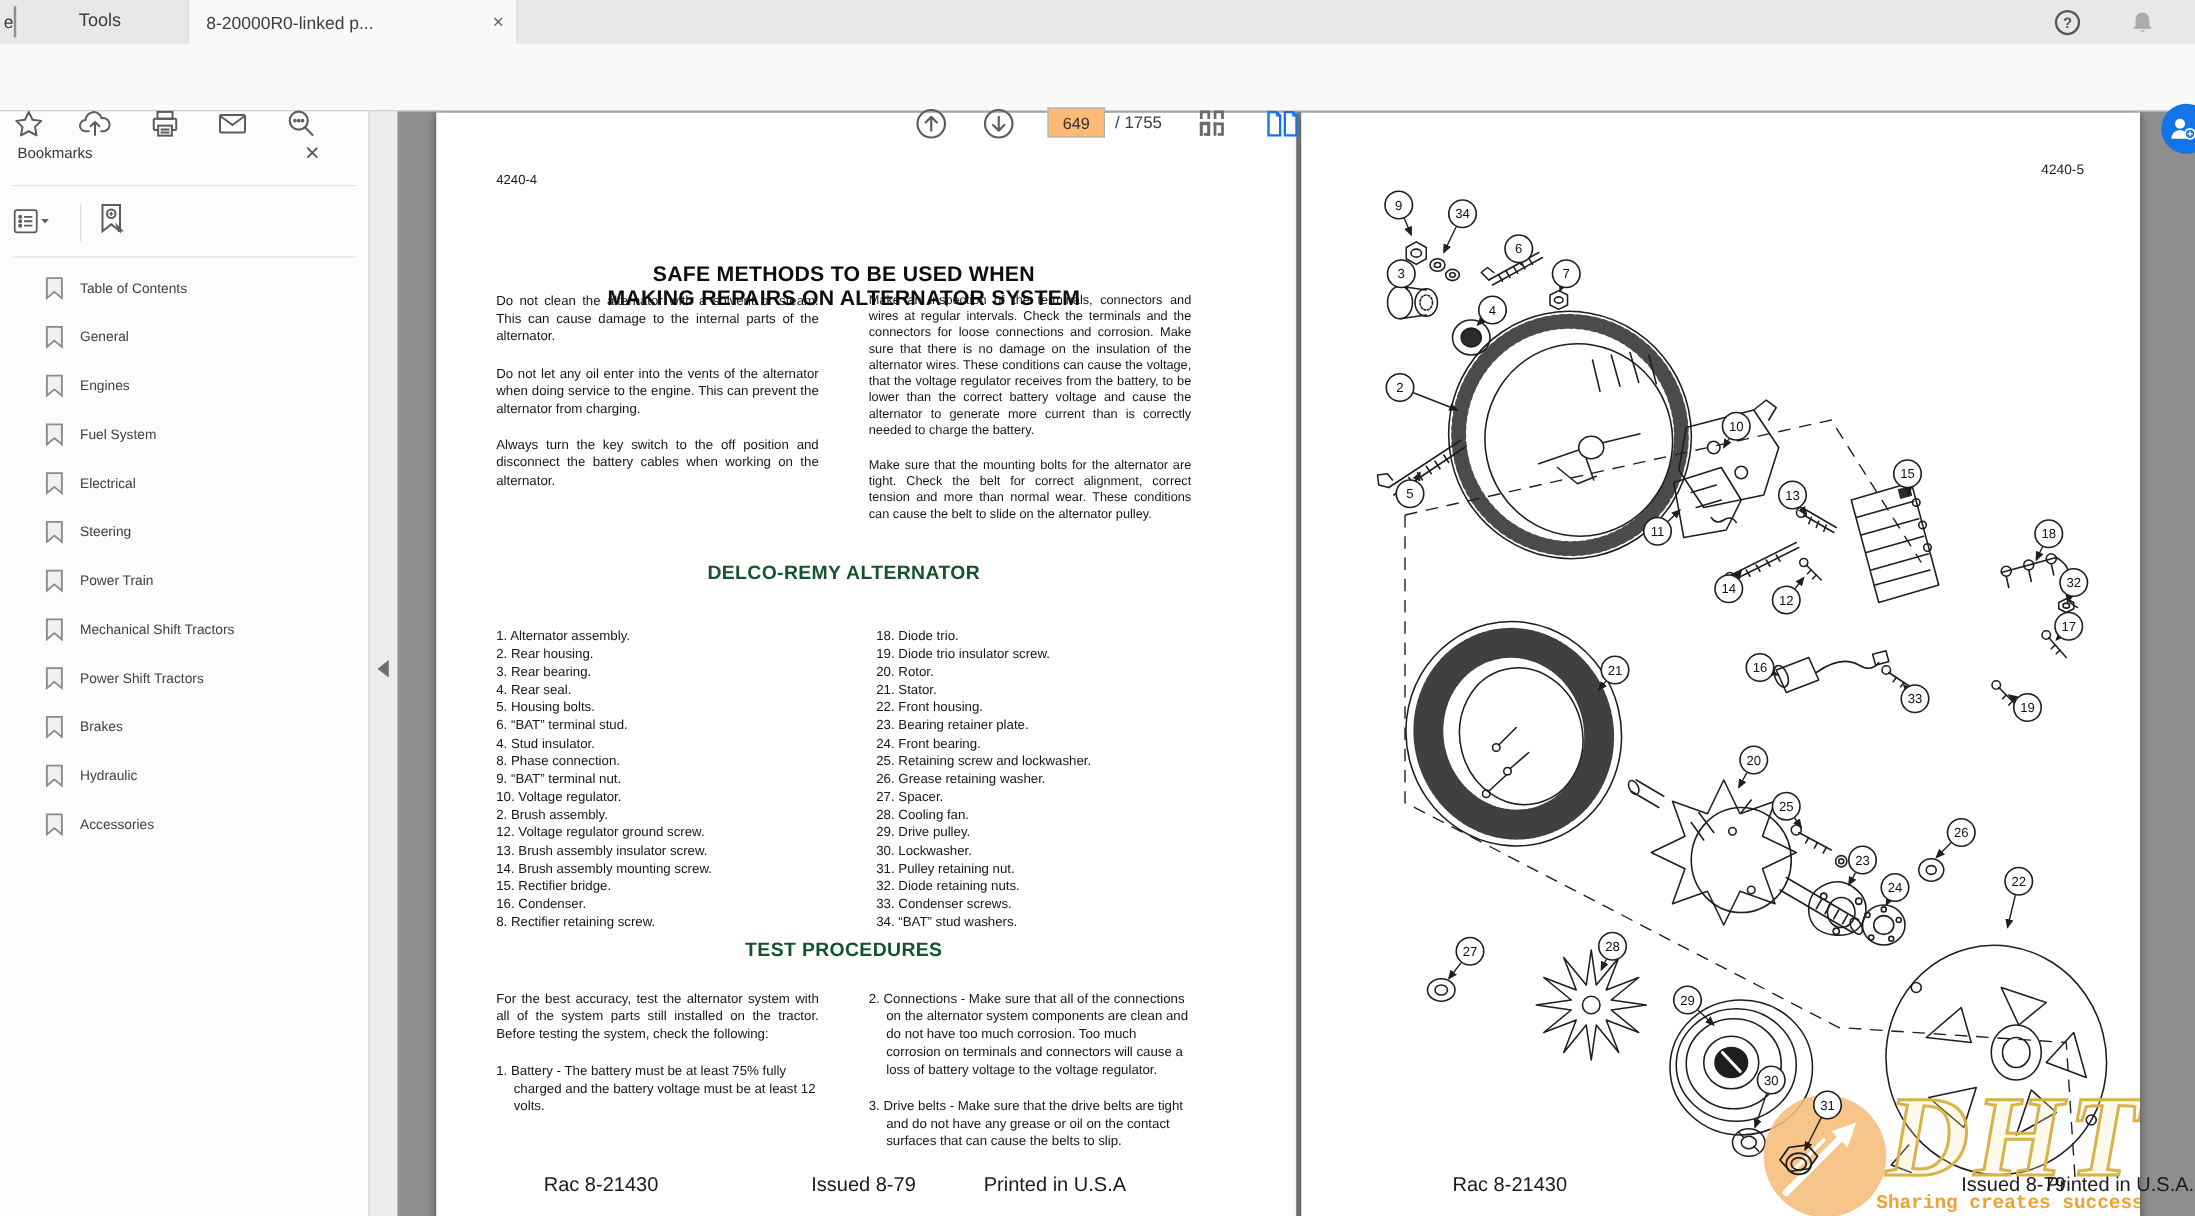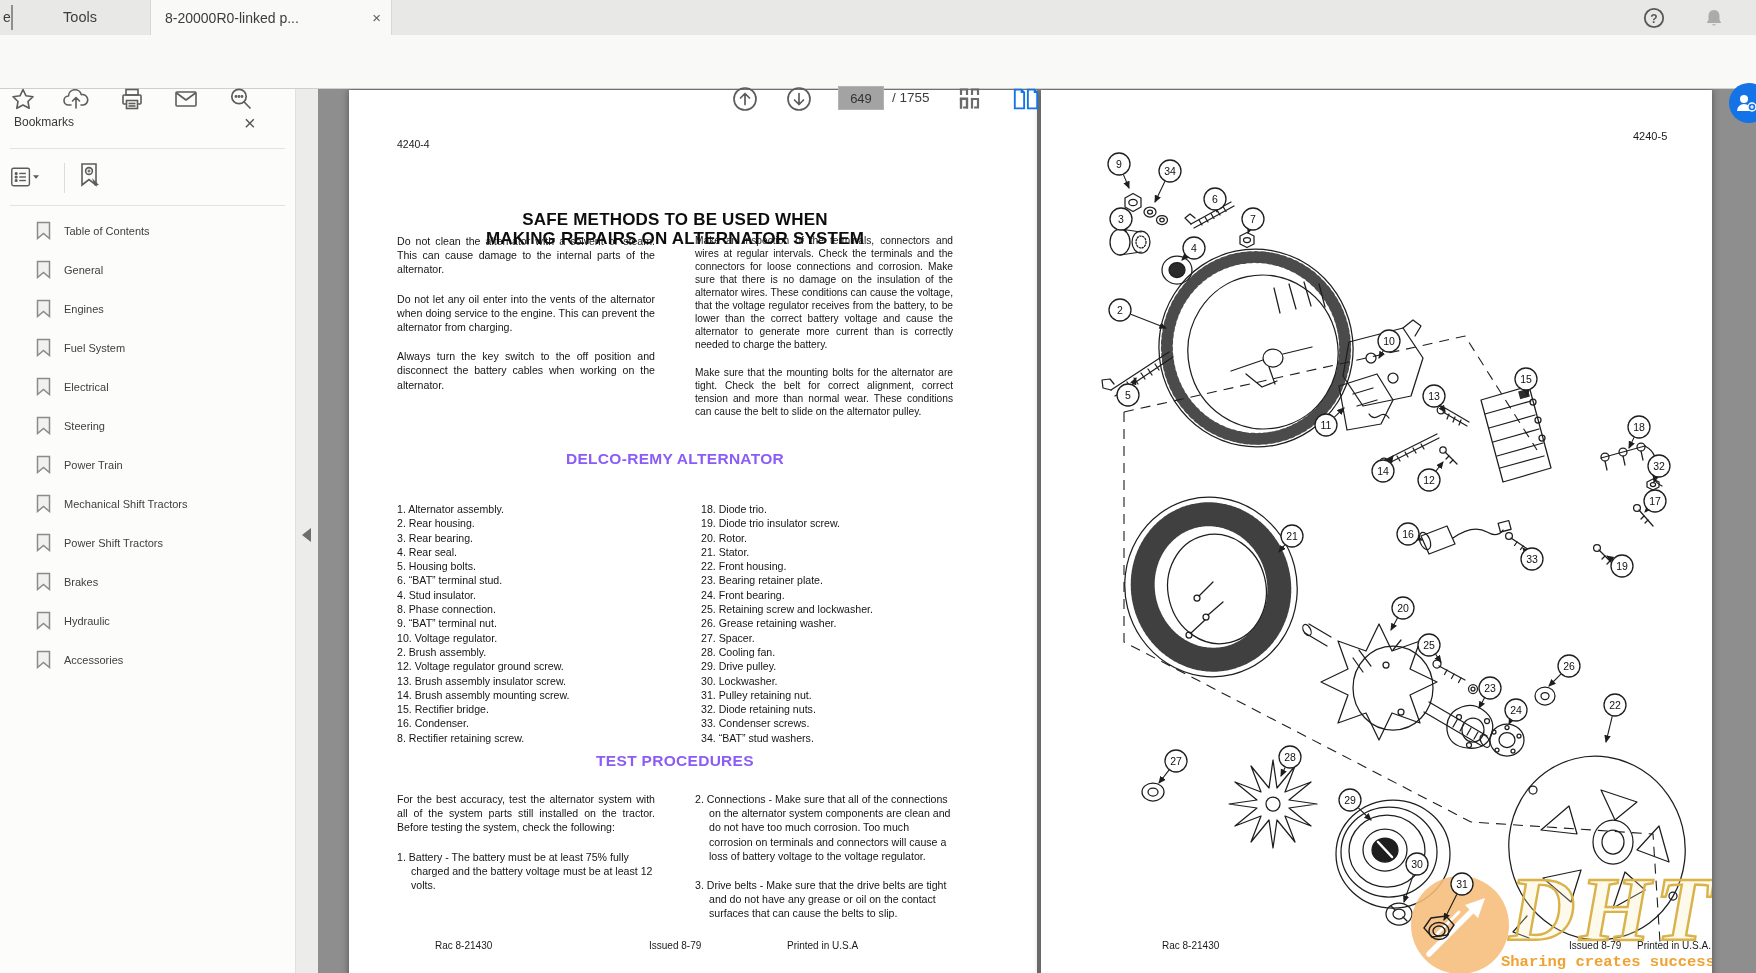--- a/index.html
+++ b/index.html
@@ -3,28 +3,28 @@
 <meta charset="utf-8">
 <style>
   html,body{margin:0;padding:0;background:#666;}
   #app{position:relative;width:1756px;height:973px;overflow:hidden;background:#8e8e8e;
        font-family:"Liberation Sans",sans-serif;-webkit-font-smoothing:antialiased;}
   
   .tabbar{position:absolute;top:0;left:0;right:0;height:35px;background:#e8e8e6;border-bottom:1px solid #dcdcda;z-index:30;}
   .tab-partial{position:absolute;left:3px;top:0;height:35px;line-height:35px;font-size:14px;color:#3c3c3c;}
   .tab-sep{position:absolute;left:11px;top:5px;width:2px;height:25px;background:#8f8f8f;}
   .tab-tools{position:absolute;left:36px;top:0;width:88px;height:35px;line-height:35px;text-align:center;font-size:14.5px;color:#3c3c3c;cursor:pointer;}
-  .tab-doc{position:absolute;left:150px;top:0;width:242px;height:35px;background:#f9f9f8;border-left:1px solid #d8d8d6;border-right:1px solid #d8d8d6;display:flex;align-items:center;padding:0 10px 0 14px;box-sizing:border-box;}
+  .tab-doc{position:absolute;left:150px;top:0;width:264px;height:35px;background:#f9f9f8;border-left:1px solid #d8d8d6;border-right:1px solid #d8d8d6;display:flex;align-items:center;padding:0 10px 0 14px;box-sizing:border-box;}
   .tab-doc .lbl{flex:1;font-size:14px;color:#3c3c3c;white-space:nowrap;overflow:hidden;}
   .tab-doc .tabx{font-size:15px;color:#5f5f5f;padding-left:8px;cursor:pointer;}
   .chromebtn{position:absolute;top:5px;width:26px;height:26px;display:flex;align-items:center;justify-content:center;cursor:pointer;}
   
   .toolbar{position:absolute;top:35px;left:0;right:0;height:53px;background:#f9f9f8;border-bottom:1px solid #cfcfcd;z-index:30;}
   .tbtn{position:absolute;top:50px;width:28px;height:28px;display:flex;align-items:center;justify-content:center;cursor:pointer;}
-  .pageinput{position:absolute;left:838px;top:51px;width:46px;height:24px;border:1px solid #b3b3b1;background:#a3a3a3;color:#333;font-size:13px;text-align:center;font-family:"Liberation Sans",sans-serif;box-sizing:border-box;}
+  .pageinput{position:absolute;left:838px;top:51px;width:46px;height:24px;border:1px solid #b3b3b1;background:#fdba74;color:#333;font-size:13px;text-align:center;font-family:"Liberation Sans",sans-serif;box-sizing:border-box;}
   .pagecount{position:absolute;left:892px;top:55px;font-size:13.5px;color:#3c3c3c;}
   .sharebtn{position:absolute;left:1729px;top:48px;width:40px;height:40px;border-radius:50%;background:#1473e6;display:flex;align-items:center;padding-left:6px;box-sizing:border-box;}
   
   .panel{position:absolute;top:88px;left:0;width:295px;bottom:0;background:#fcfcfb;z-index:20;}
   .panel .hdr{position:absolute;left:14px;top:27px;font-size:12px;color:#383838;}
   .panel .closex{position:absolute;left:244px;top:24px;font-size:20px;color:#565656;cursor:pointer;}
   .panel .rule{position:absolute;left:10px;right:10px;height:1px;background:#e2e2e0;}
   .pbtn{position:absolute;width:30px;height:26px;display:flex;align-items:center;justify-content:center;cursor:pointer;}
   .pdiv{position:absolute;left:64px;top:75px;width:1px;height:30px;background:#dcdcda;}
   .bm-list{position:absolute;left:0;right:0;top:123px;}
@@ -36,27 +36,27 @@
   .collapse .tri{position:absolute;left:6px;top:440px;width:0;height:0;border-top:7px solid transparent;border-bottom:7px solid transparent;border-right:9px solid #6e6e6e;cursor:pointer;}
   
   .docarea{position:absolute;top:88px;left:317px;right:0;bottom:0;background:#8e8e8e;overflow:hidden;}
   .page{position:absolute;top:2px;background:#fff;box-shadow:0 0 7px rgba(0,0,0,.45);color:#151515;}
   .pageL{left:32px;width:688px;height:900px;}
   .pageR{left:724px;width:671px;height:900px;}
   .abs{position:absolute;}
   .scan{font-size:10.6px;line-height:14.2px;color:#151515;}
   .pgno{font-size:10.5px;color:#1a1a1a;}
   .h1{font-size:17px;font-weight:bold;letter-spacing:.2px;line-height:19px;text-align:center;color:#0d0d0d;}
-  .h2{font-size:15.5px;font-weight:bold;letter-spacing:.3px;text-align:center;color:#8b5cf6;}
+  .h2{font-size:15.5px;font-weight:bold;letter-spacing:.3px;text-align:center;color:#14532d;}
   .col{position:absolute;width:258px;text-align:justify;}
   .para{margin:0 0 15px 0;}
   .hang{padding-left:14px;text-indent:-14px;text-align:left;}
   .tight{font-size:10.2px;line-height:13px;}
   .part-line{font-size:10.6px;line-height:14.3px;white-space:nowrap;text-align:left;}
-  .foot{font-size:10px;color:#1a1a1a;white-space:nowrap;padding-left:36px;}
+  .foot{font-size:16px;color:#1a1a1a;white-space:nowrap;padding-left:36px;}
   .wm-share{font-family:"Liberation Mono",monospace;font-weight:bold;}
 </style>
 </head>
 <body>
 
 <div id="app">
 
   <div class="tabbar">
     <span class="tab-partial">e</span>
     <span class="tab-sep"></span>

